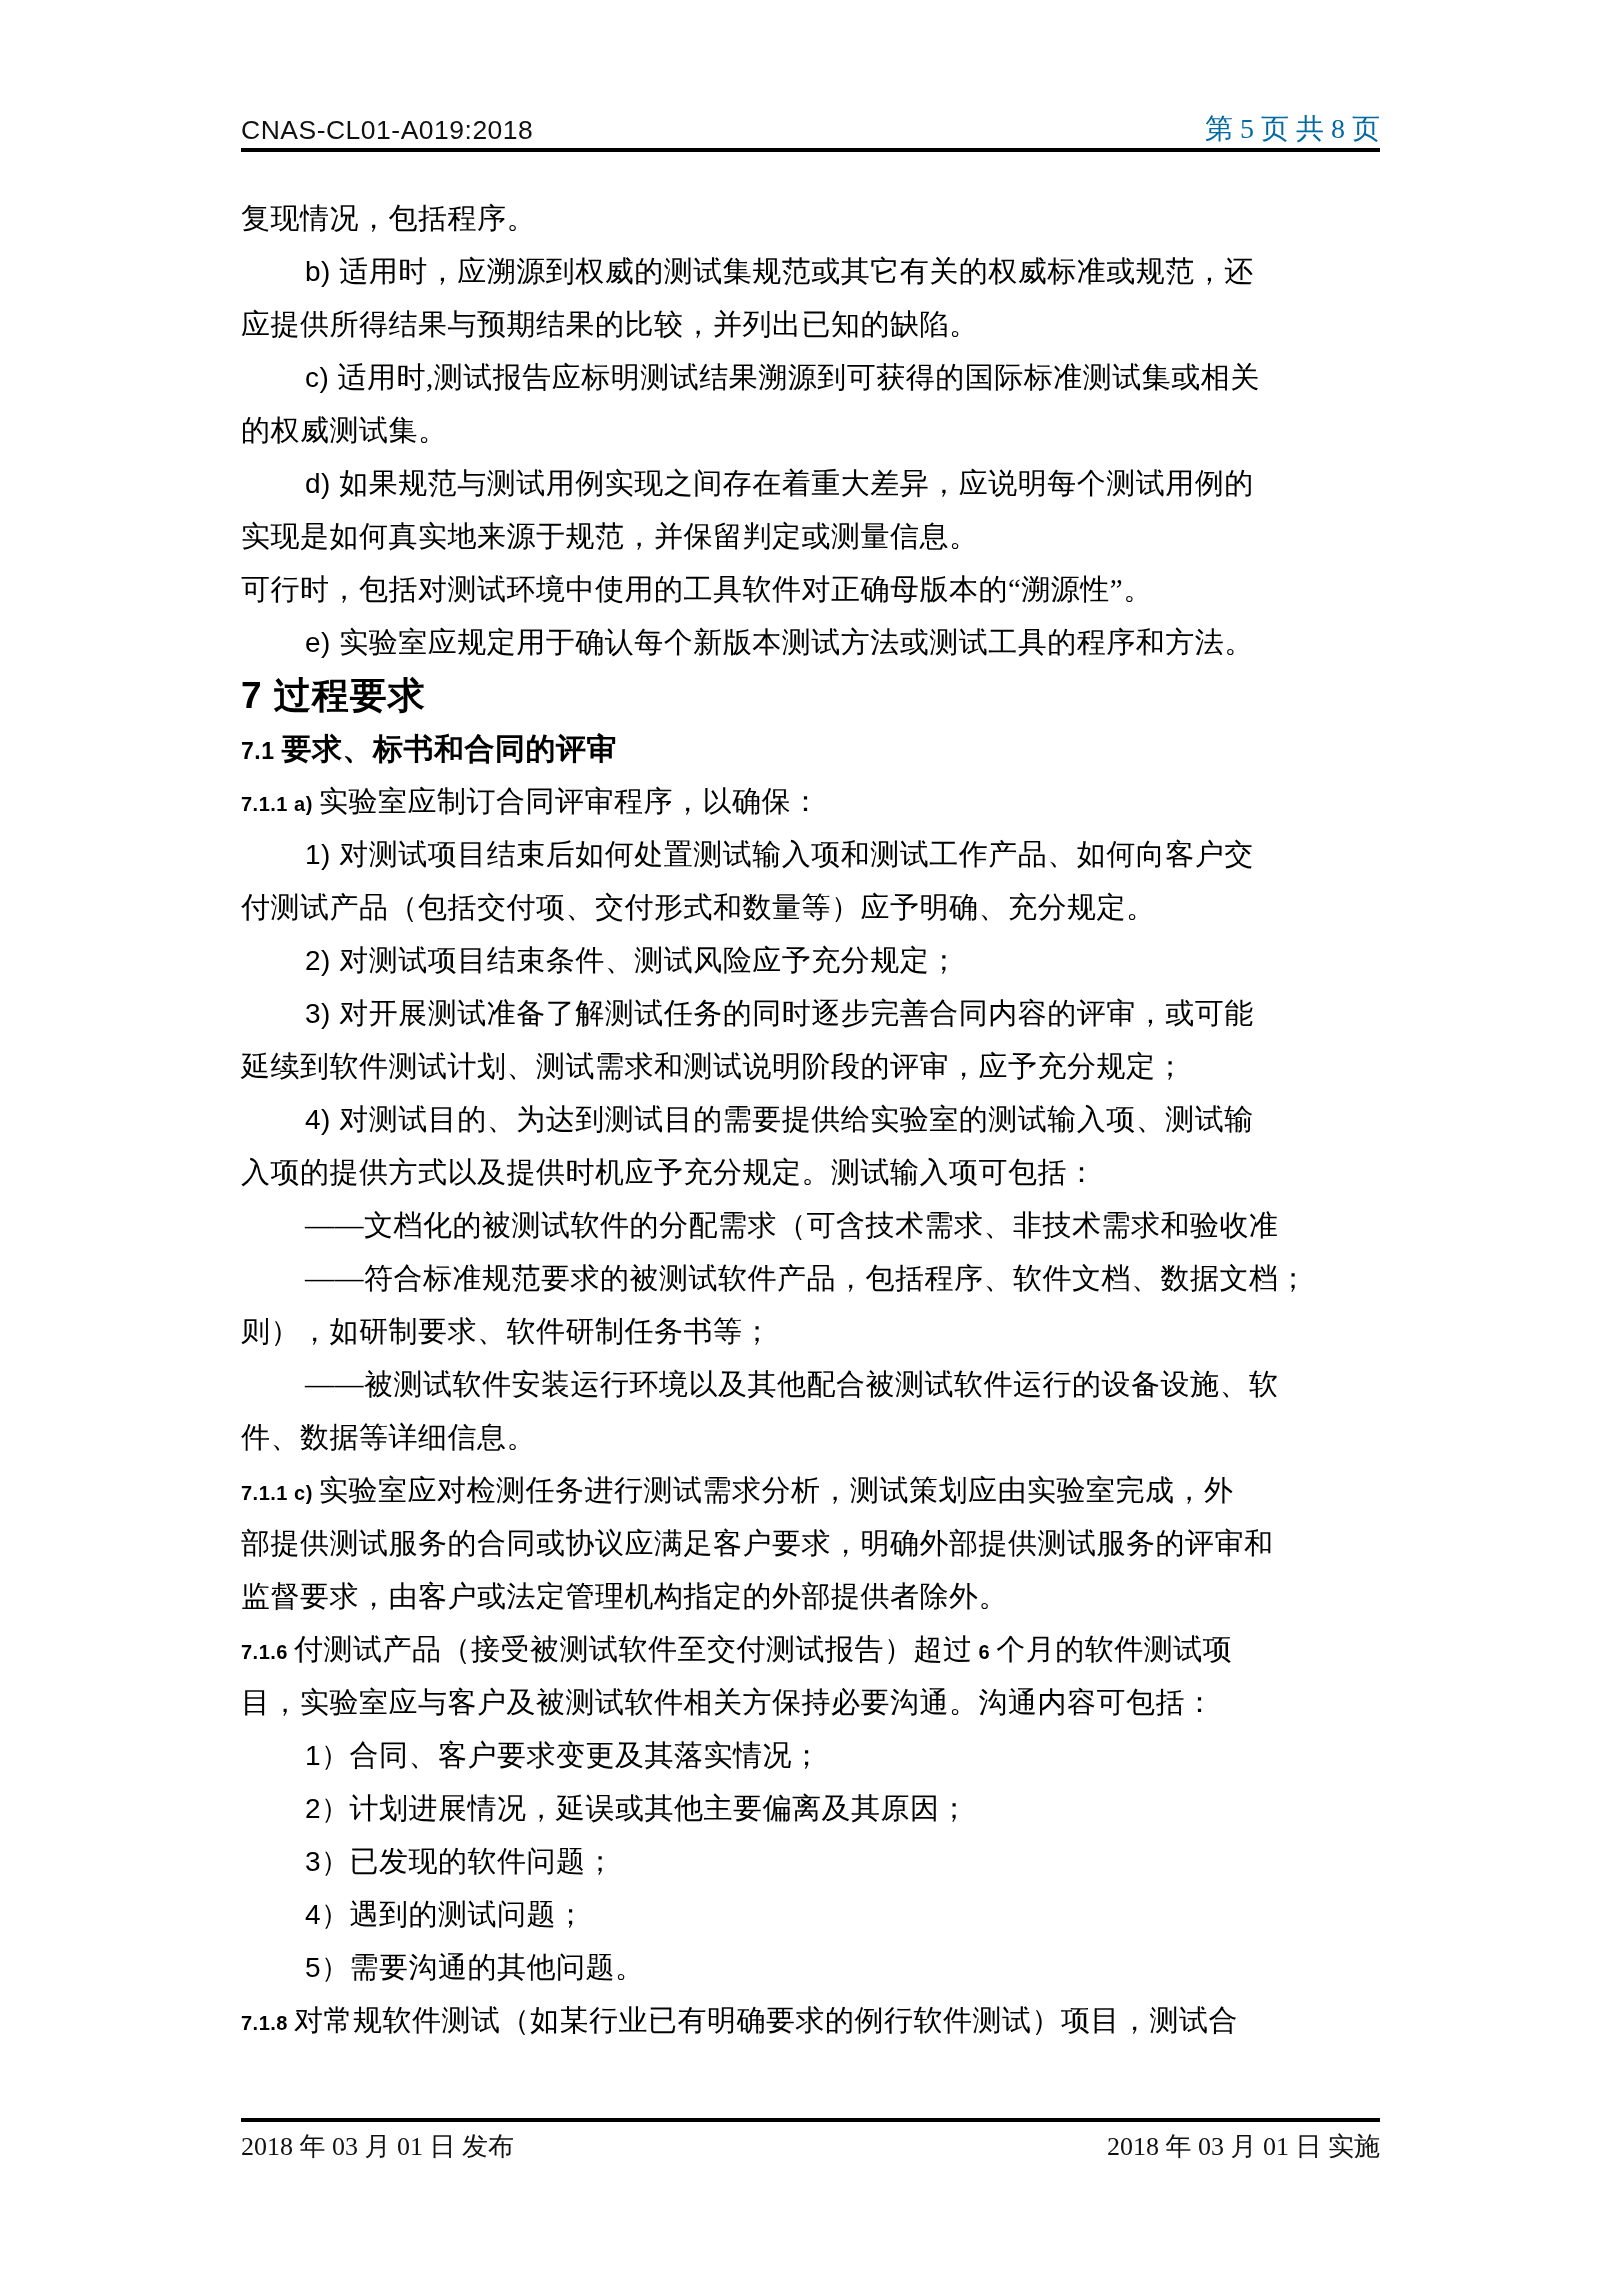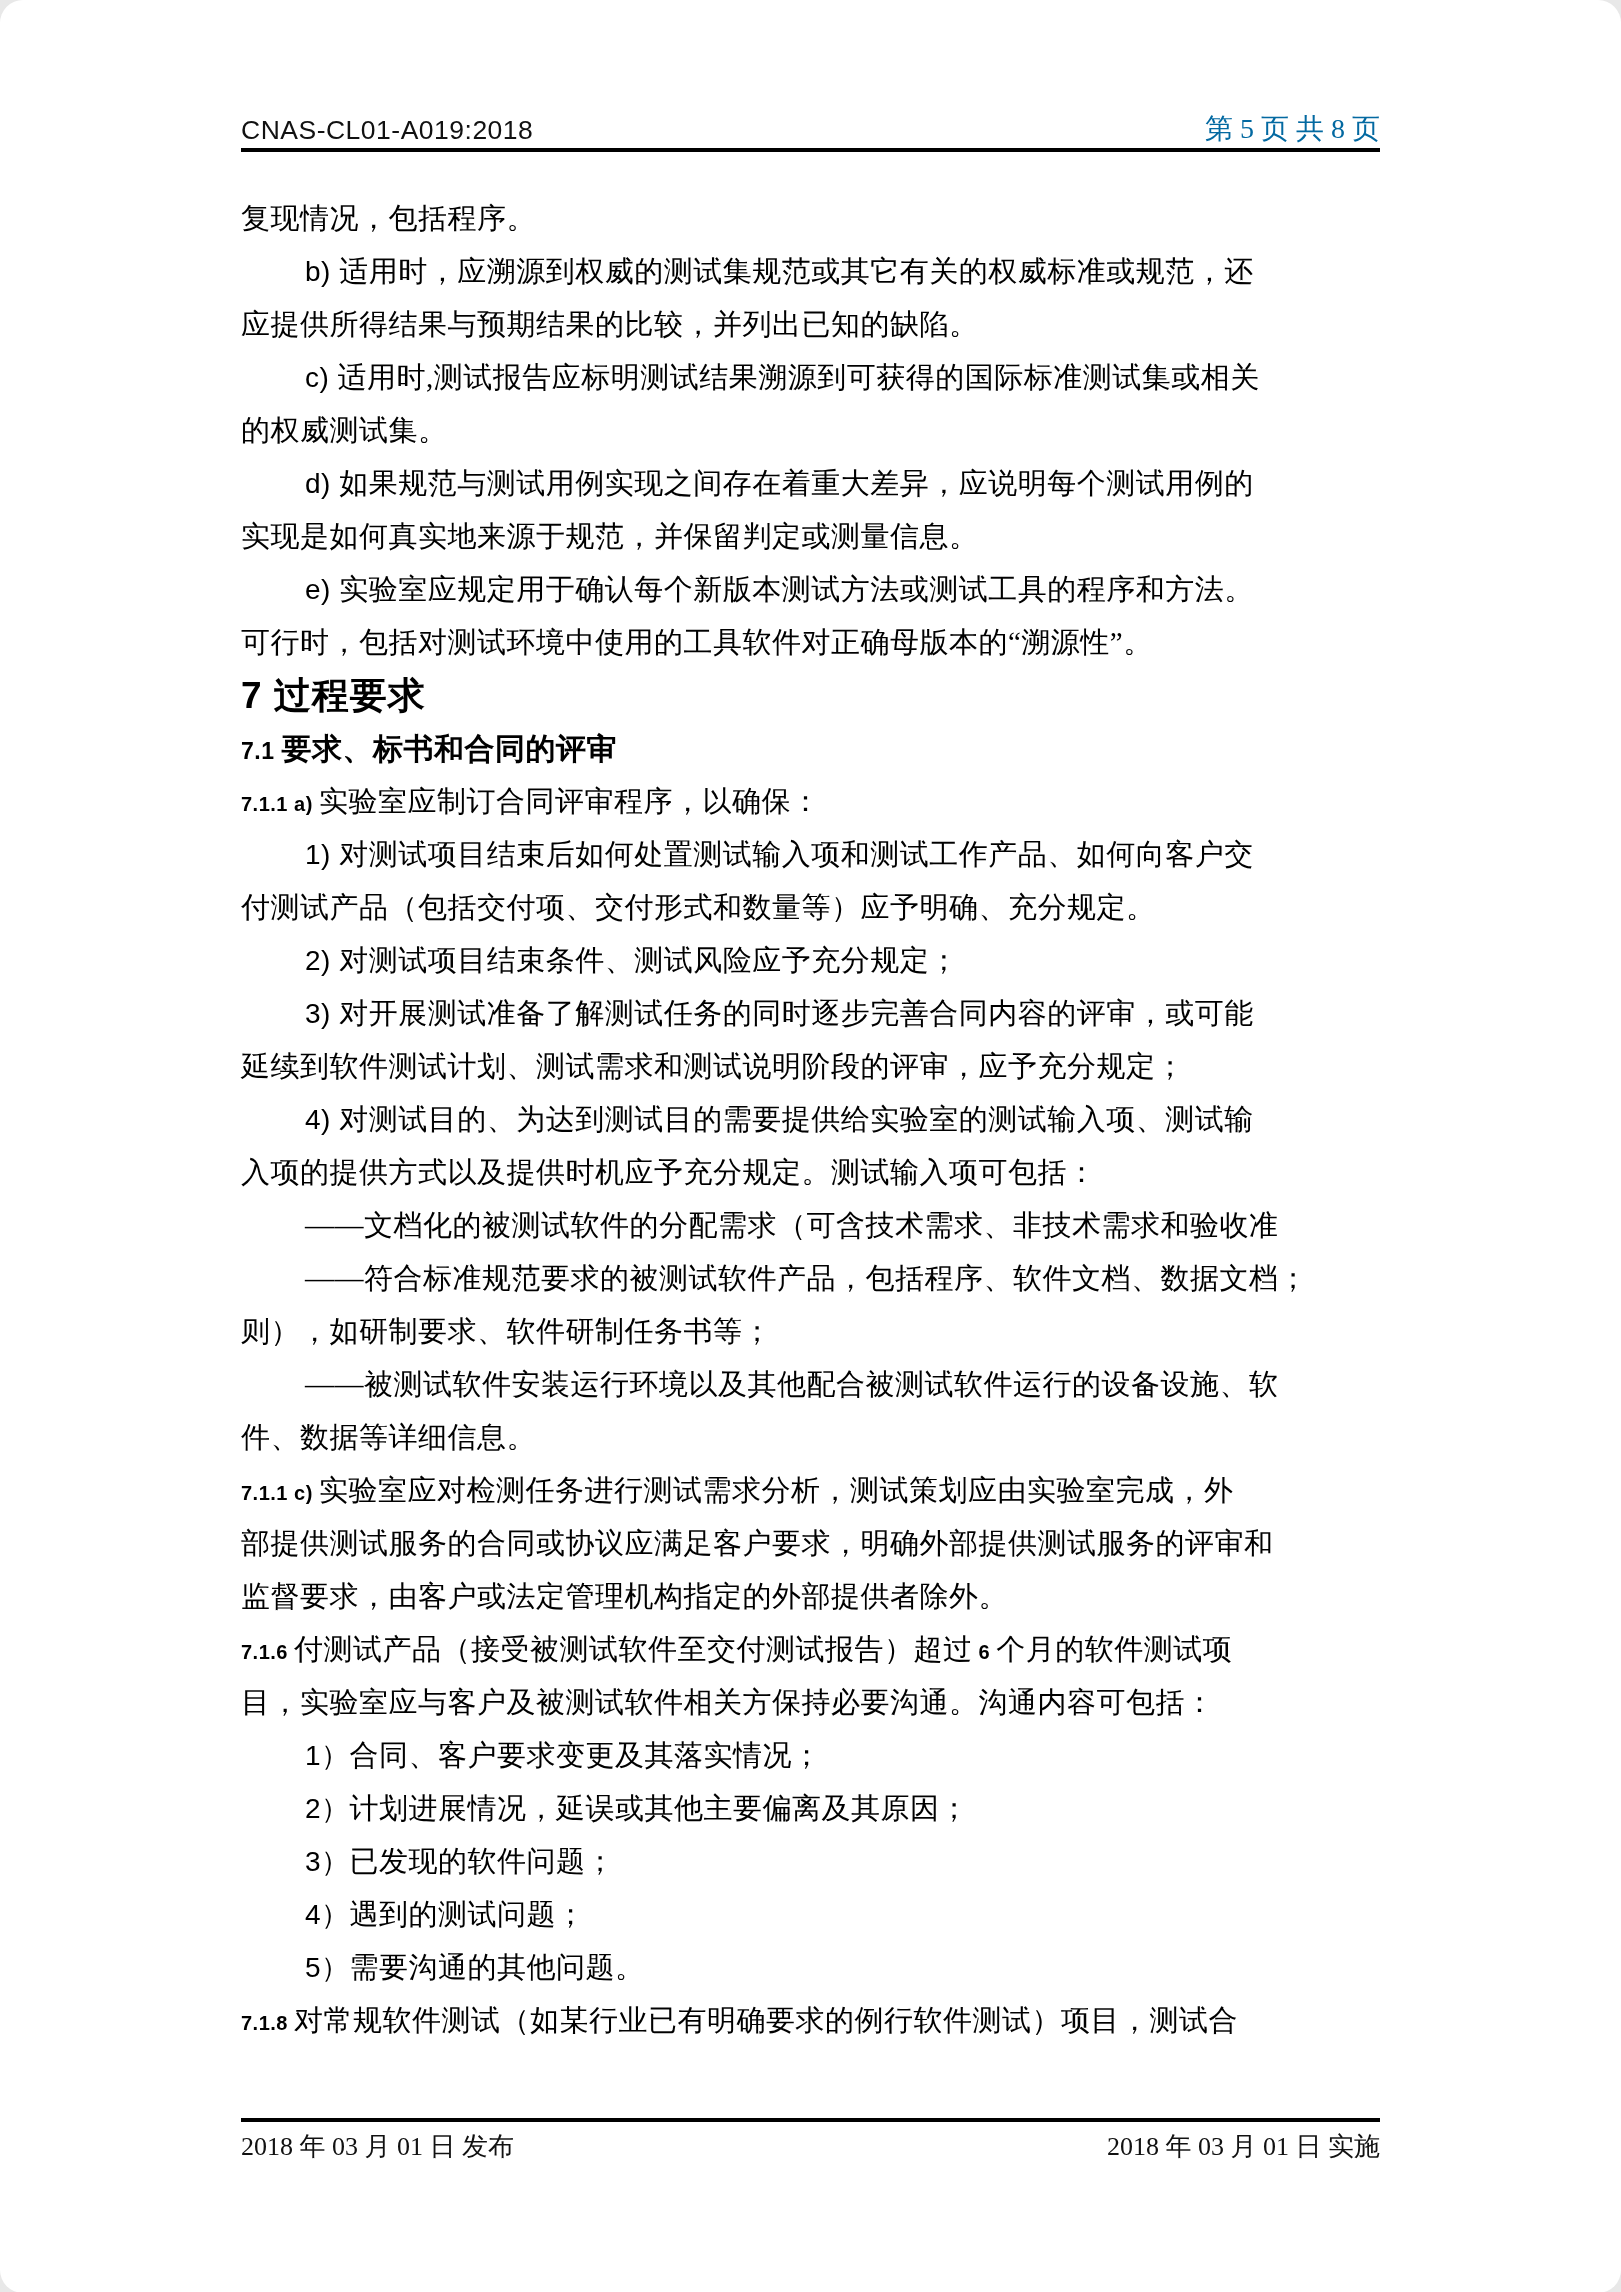--- a/index.html
+++ b/index.html
@@ -4,21 +4,20 @@
 <style>
   html, body { margin: 0; padding: 0; background: #e8e8e8; }
   .page {
     position: relative;
     width: 1621px;
     height: 2293px;
     background: #ffffff;
     color: #000;
     font-family: "Liberation Serif", "DejaVu Serif", serif;
     overflow: hidden;
-    border-radius: 23px;
   }
   
   .hdr {
     position: absolute;
     left: 241px;
     right: 241px;
     top: 110px;
     height: 33px;
     display: flex;
     justify-content: space-between;
@@ -116,22 +115,22 @@
   <div class="hdr-rule"></div>
 
   <div class="doc-body" id="doc-body">
       <div class="line body"><span>复现情况，包括程序。</span></div>
       <div class="line body indent"><span class="sans">b) </span><span>适用时，应溯源到权威的测试集规范或其它有关的权威标准或规范，还</span></div>
       <div class="line body"><span>应提供所得结果与预期结果的比较，并列出已知的缺陷。</span></div>
       <div class="line body indent"><span class="sans">c) </span><span>适用时,测试报告应标明测试结果溯源到可获得的国际标准测试集或相关</span></div>
       <div class="line body"><span>的权威测试集。</span></div>
       <div class="line body indent"><span class="sans">d) </span><span>如果规范与测试用例实现之间存在着重大差异，应说明每个测试用例的</span></div>
       <div class="line body"><span>实现是如何真实地来源于规范，并保留判定或测量信息。</span></div>
+      <div class="line body"><span>可行时，包括对测试环境中使用的工具软件对正确母版本的“溯源性”。</span></div>
       <div class="line body indent"><span class="sans">e) </span><span>实验室应规定用于确认每个新版本测试方法或测试工具的程序和方法。</span></div>
-      <div class="line body"><span>可行时，包括对测试环境中使用的工具软件对正确母版本的“溯源性”。</span></div>
       <div class="line h1"><span class="sansb">7 </span><span>过程要求</span></div>
       <div class="line h2"><span class="sansb">7.1 </span><span>要求、标书和合同的评审</span></div>
       <div class="line body"><span class="sansb">7.1.1 a) </span><span>实验室应制订合同评审程序，以确保：</span></div>
       <div class="line body indent"><span class="sans">1) </span><span>对测试项目结束后如何处置测试输入项和测试工作产品、如何向客户交</span></div>
       <div class="line body"><span>付测试产品（包括交付项、交付形式和数量等）应予明确、充分规定。</span></div>
       <div class="line body indent"><span class="sans">2) </span><span>对测试项目结束条件、测试风险应予充分规定；</span></div>
       <div class="line body indent"><span class="sans">3) </span><span>对开展测试准备了解测试任务的同时逐步完善合同内容的评审，或可能</span></div>
       <div class="line body"><span>延续到软件测试计划、测试需求和测试说明阶段的评审，应予充分规定；</span></div>
       <div class="line body indent"><span class="sans">4) </span><span>对测试目的、为达到测试目的需要提供给实验室的测试输入项、测试输</span></div>
       <div class="line body"><span>入项的提供方式以及提供时机应予充分规定。测试输入项可包括：</span></div>

